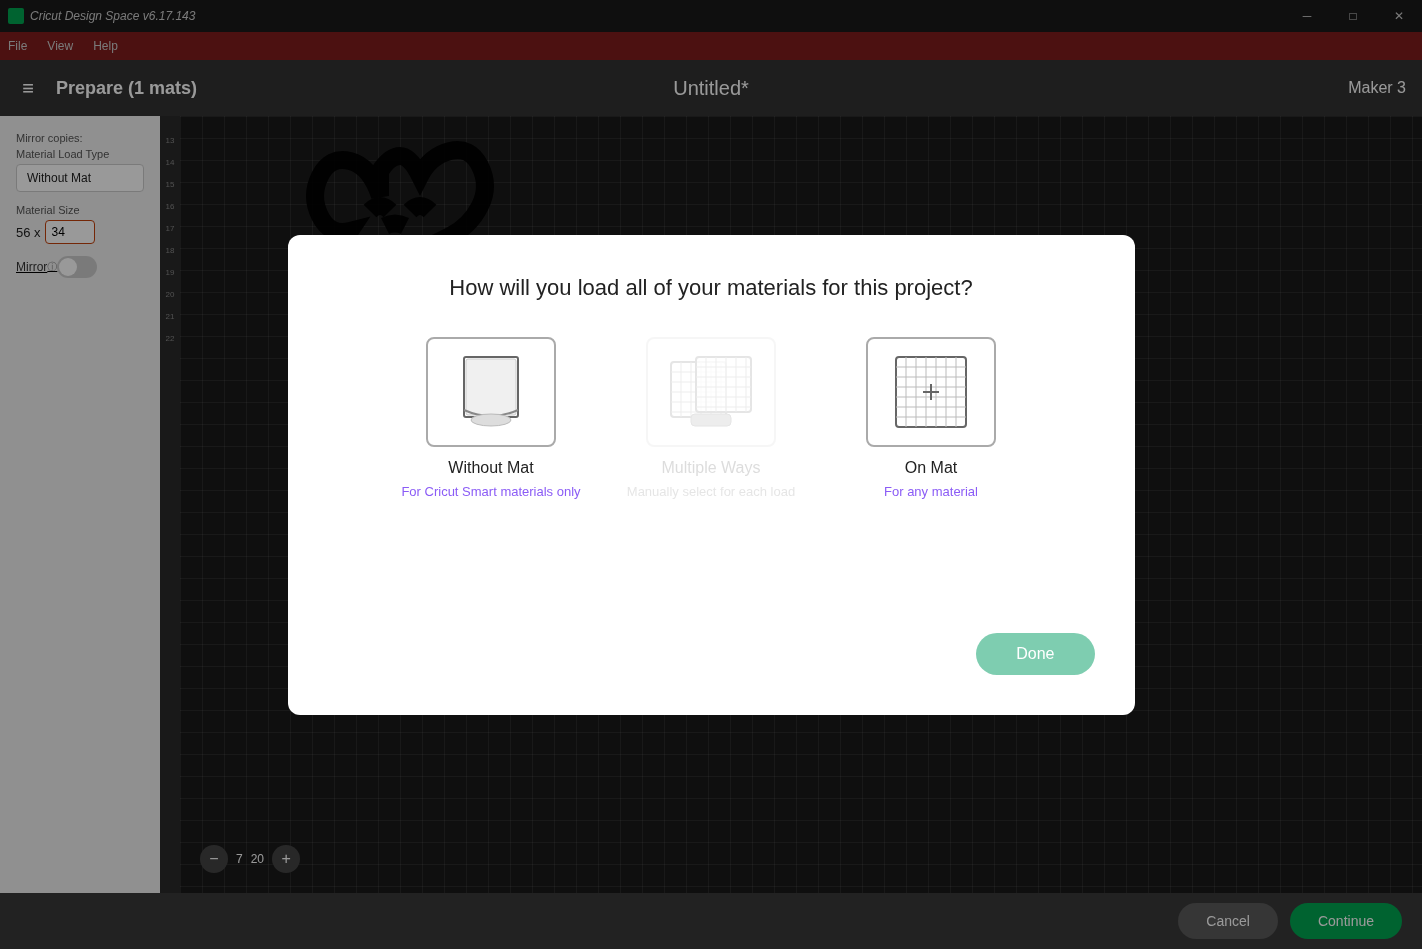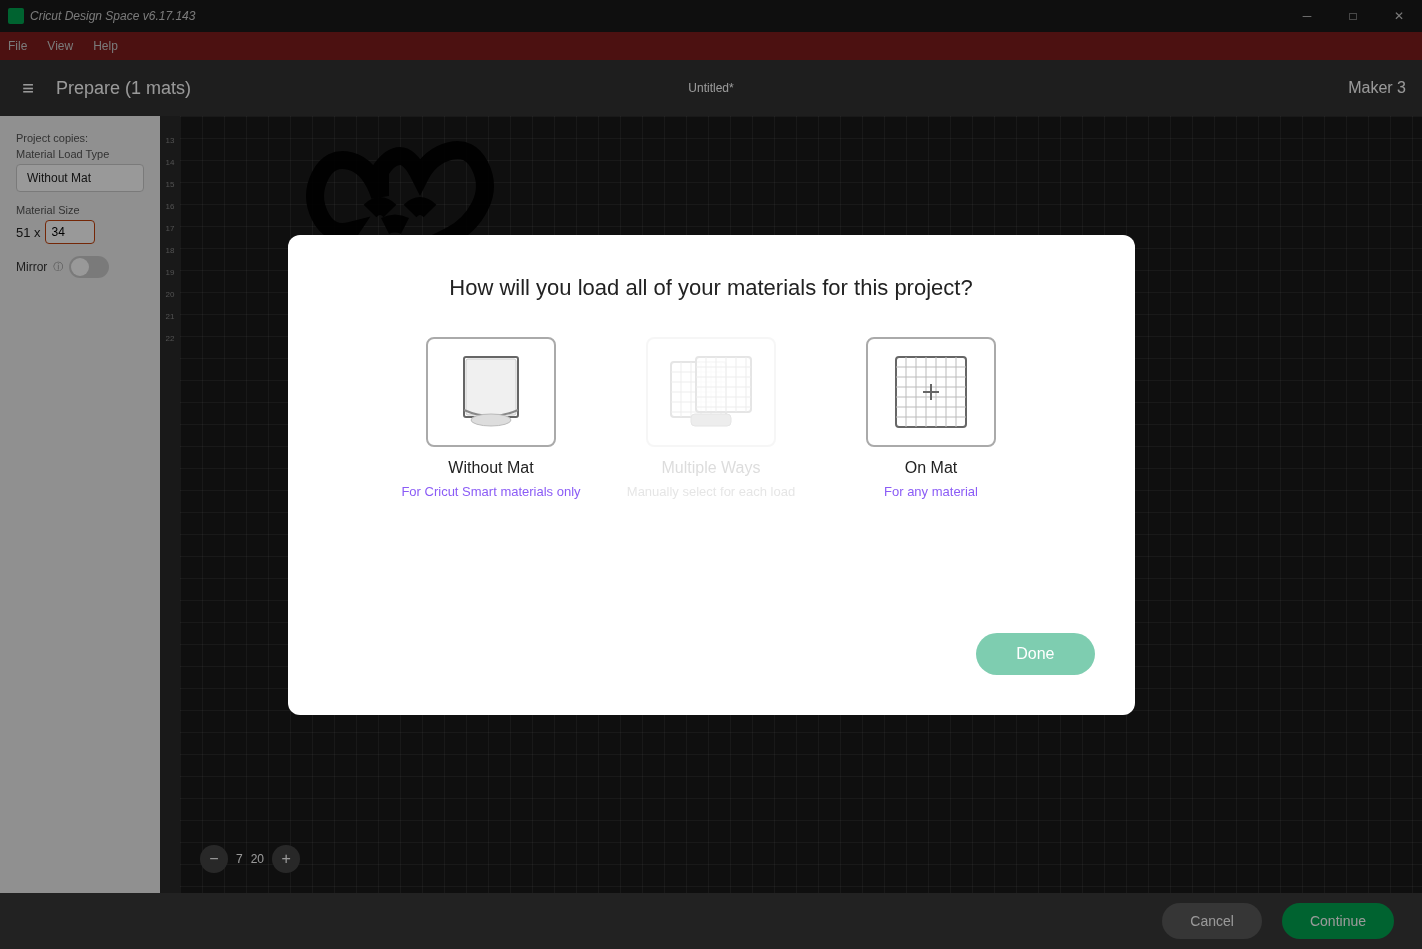--- a/index.html
+++ b/index.html
@@ -93,28 +93,28 @@
       display: flex;
       align-items: center;
       justify-content: center;
       color: white;
       font-size: 20px;
       cursor: pointer;
     }
     .header-prepare {
       color: white;
       font-size: 18px;
-      font-weight: 400;
+      font-weight: 700;
     }
     .header-title {
       position: absolute;
       left: 50%;
       transform: translateX(-50%);
       color: white;
-      font-size: 12px;
+      font-size: 20px;
     }
     .header-machine {
       position: absolute;
       right: 16px;
       color: white;
       font-size: 16px;
     }
 
     
     .left-panel {
@@ -191,21 +191,21 @@
       width: 50px;
       border: 1px solid #c2410c;
       border-radius: 4px;
       padding: 4px 6px;
       font-size: 12px;
       background: white;
     }
     .mirror-row {
       display: flex;
       align-items: center;
-      gap: 6px;
+      text-decoration: underline;
     }
     .mirror-label { font-size: 12px; color: #333; }
     .toggle {
       width: 40px;
       height: 22px;
       background: #ccc;
       border-radius: 11px;
       position: relative;
       cursor: pointer;
     }
@@ -268,22 +268,22 @@
 
     
     .bottom-bar {
       position: absolute;
       bottom: 0; left: 0; right: 0;
       height: 56px;
       background: #3a3a3a;
       display: flex;
       align-items: center;
       justify-content: flex-end;
-      padding: 0 28px;
-      gap: 20px;
+      padding: 0 20px;
+      gap: 12px;
       z-index: 50;
     }
     .btn-cancel {
       background: #5a5a5a;
       color: white;
       border: none;
       border-radius: 24px;
       padding: 10px 28px;
       font-size: 14px;
       cursor: pointer;
@@ -459,26 +459,26 @@
 </div>
 
 <div class="app-header">
   <div class="header-hamburger">≡</div>
   <span class="header-prepare">Prepare (1 mats)</span>
   <span class="header-title">Untitled*</span>
   <span class="header-machine">Maker 3</span>
 </div>
 
 <div class="left-panel">
-  <div class="panel-label">Project copies:</div>
+  <div class="panel-label">Mirror copies:</div>
   <div class="panel-label">Material Load Type</div>
   <button class="without-mat-btn">Without Mat</button>
   <div class="panel-label">Material Size</div>
   <div class="size-inputs">
-    <span class="size-x">51 x</span>
+    <span class="size-x">56 x</span>
     <input class="size-input" type="text" value="34" style="">
   </div>
   <div class="mirror-row">
     <span class="mirror-label">Mirror</span>
     <span style="font-size:10px;color:#888;cursor:pointer;">ⓘ</span>
     <div class="toggle">
       <div class="toggle-knob"></div>
     </div>
   </div>
 </div>

